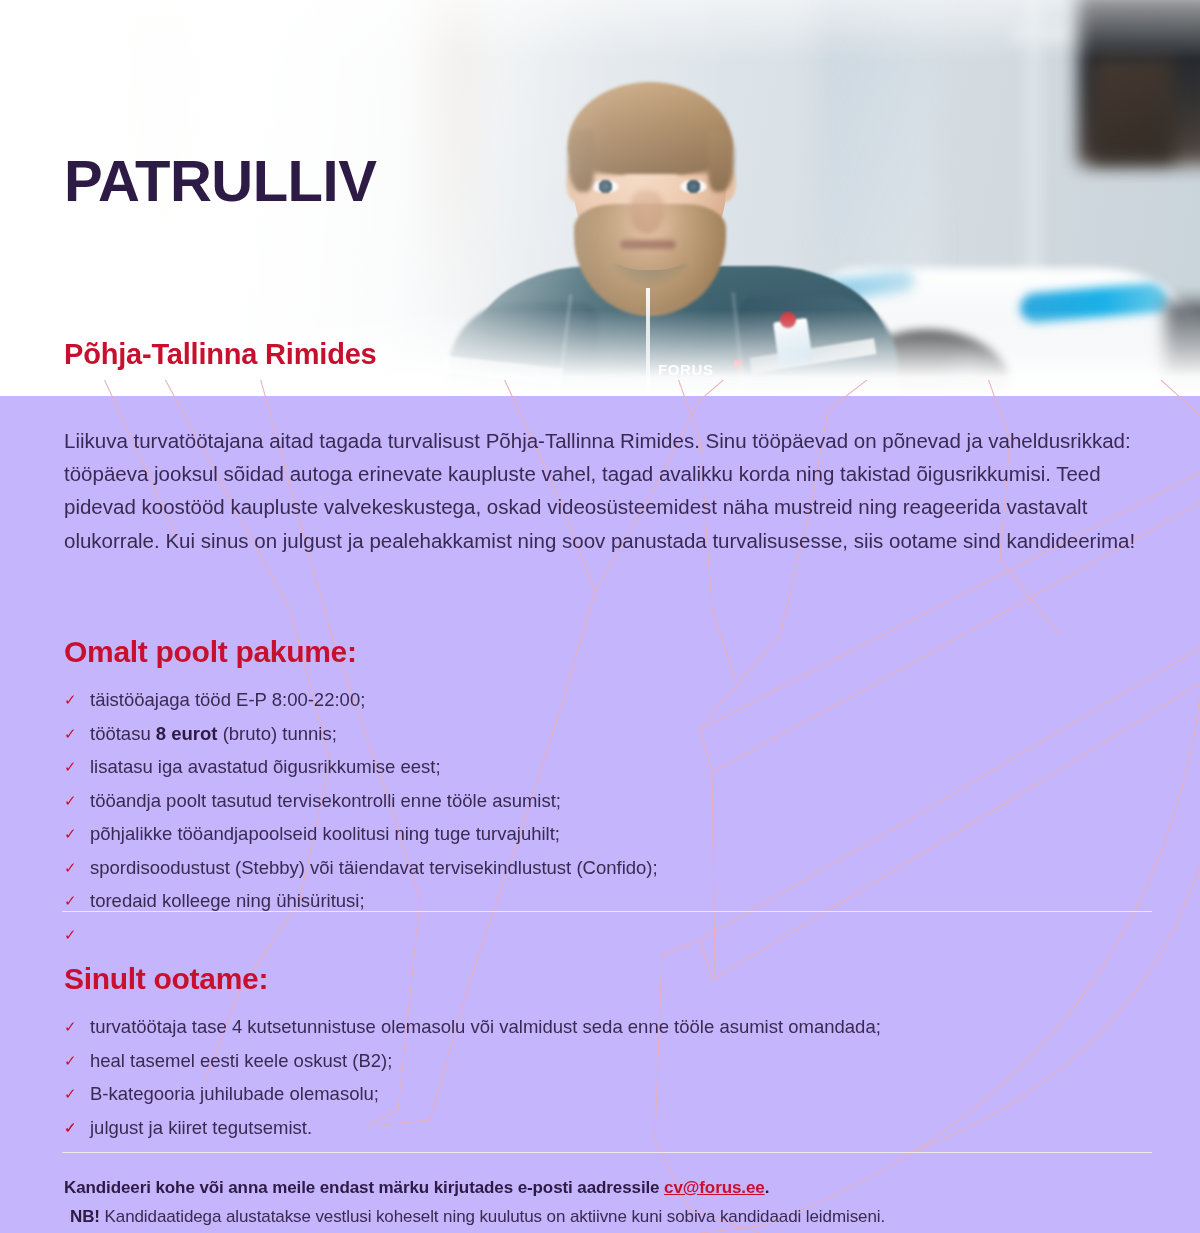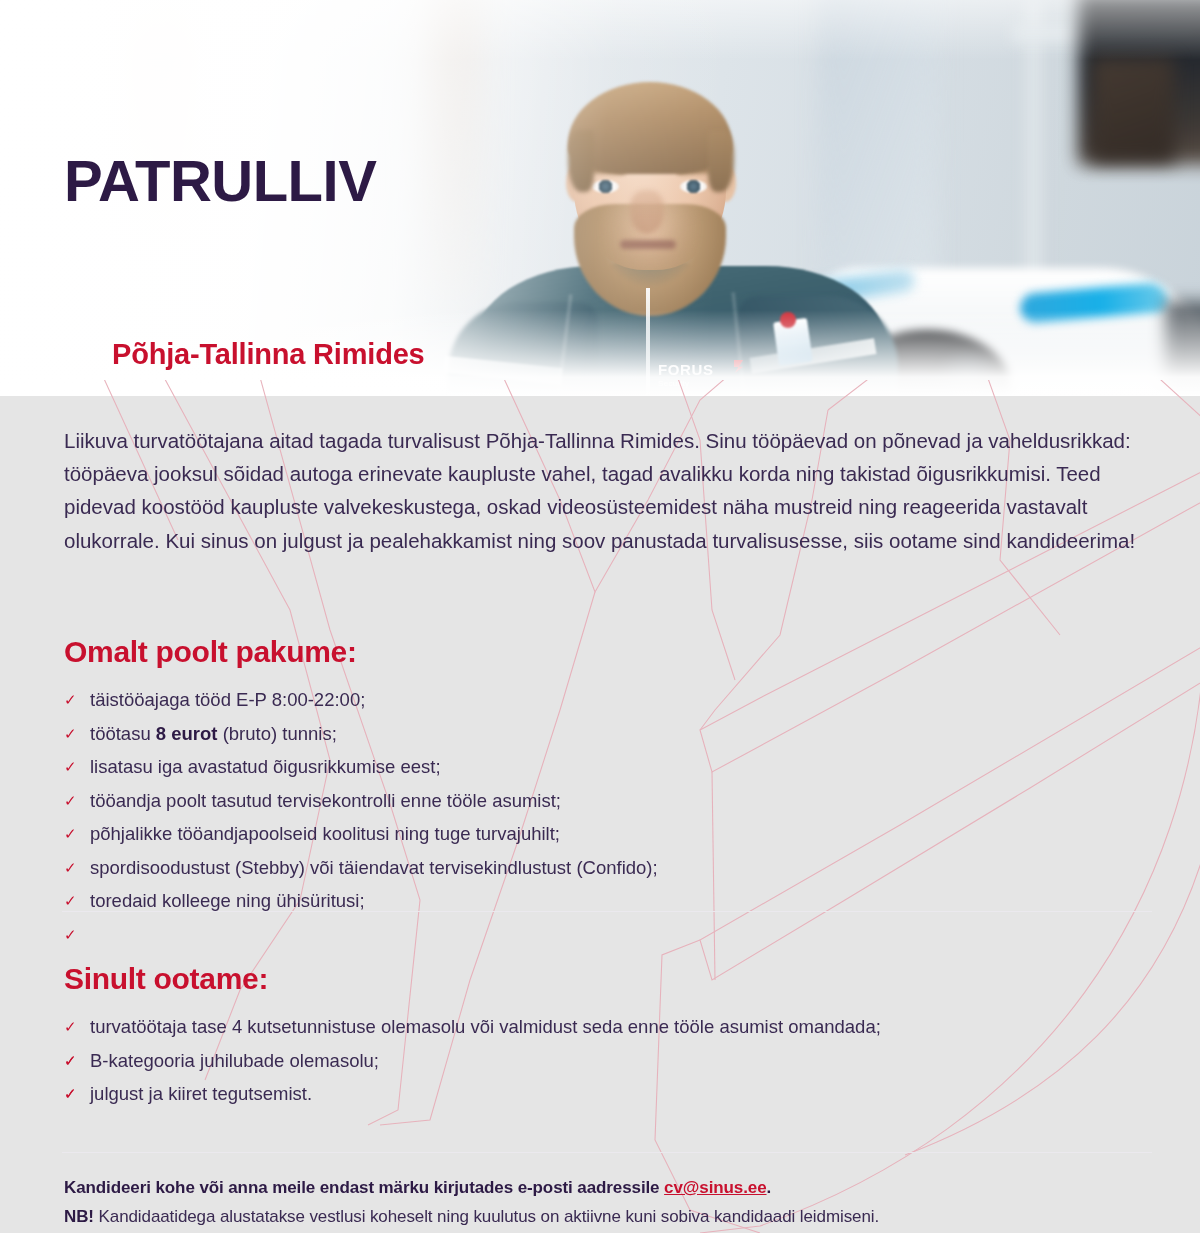--- a/index.html
+++ b/index.html
@@ -9,21 +9,21 @@
     height: 1233px;
     background: #ffffff;
     font-family: "Liberation Sans", sans-serif;
     overflow: hidden;
   }
 
   #page {
     position: relative;
     width: 1200px;
     height: 1233px;
-    background: #e5e5e5;
+    background: #c4b5fd;
     overflow: hidden;
   }
 
   
   .hero {
     position: absolute;
     top: 0; left: 0;
     width: 1200px;
     height: 396px;
     overflow: hidden;
@@ -375,21 +375,20 @@
     z-index: 4;
   }
   .subtitle {
     position: absolute;
     left: 64px; top: 338px;
     font-size: 29px;
     font-weight: 700;
     letter-spacing: -.2px;
     color: #c8102e;
     z-index: 4;
-    margin-left: 48px;
   }
 
   .intro {
     position: absolute;
     left: 64px; top: 424px;
     width: 1080px;
     font-size: 20.5px;
     line-height: 1.62;
     color: #3a2a52;
   }
@@ -444,20 +443,21 @@
     font-weight: 700;
     color: #2d1a45;
     margin-bottom: 9px;
     letter-spacing: -.1px;
   }
   .footer .line1 .mail { color: #c8102e; }
   .footer .line2 {
     font-size: 17px;
     color: #3a2a52;
     letter-spacing: -.1px;
+    margin-left: 6px;
   }
   .footer .line2 b { font-weight: 700; color: #2d1a45; }
 </style>
 </head>
 <body>
 
 <div id="page">
 
   <div class="hero">
     <div class="hero-photo">
@@ -564,32 +564,32 @@
           <li><span class="tick">✓</span></li>
         </ul>
     </div>
 
     <div class="divider div-1"></div>
 
     <div class="section sec-expect">
       <div class="sec-title">Sinult ootame:</div>
       <ul class="checks" id="expect-list">
           <li><span class="tick">✓</span><span>turvatöötaja tase 4 kutsetunnistuse olemasolu või valmidust seda enne tööle asumist omandada;</span></li>
-          <li><span class="tick">✓</span></li>
+          <li><span class="tick">✓</span><span>heal tasemel eesti keele oskust (B2);</span></li>
           <li><span class="tick">✓</span><span>B-kategooria juhilubade olemasolu;</span></li>
           <li><span class="tick">✓</span></li>
           <li><span class="tick">✓</span><span>julgust ja kiiret tegutsemist.</span></li>
         </ul>
     </div>
 
     <div class="divider div-2"></div>
 
     <div class="footer">
       <div class="line1">
-        <span>Kandideeri kohe või anna meile endast märku kirjutades e-posti aadressile </span><a class="mail" href="#">cv@sinus.ee</a><span>.</span>
+        <span>Kandideeri kohe või anna meile endast märku kirjutades e-posti aadressile </span><a class="mail" href="#">cv@forus.ee</a><span>.</span>
       </div>
       <div class="line2">
         <b>NB!</b><span> Kandidaatidega alustatakse vestlusi koheselt ning kuulutus on aktiivne kuni sobiva kandidaadi leidmiseni.</span>
       </div>
     </div>
 
   </div>
 </div>
 
 </body></html>

